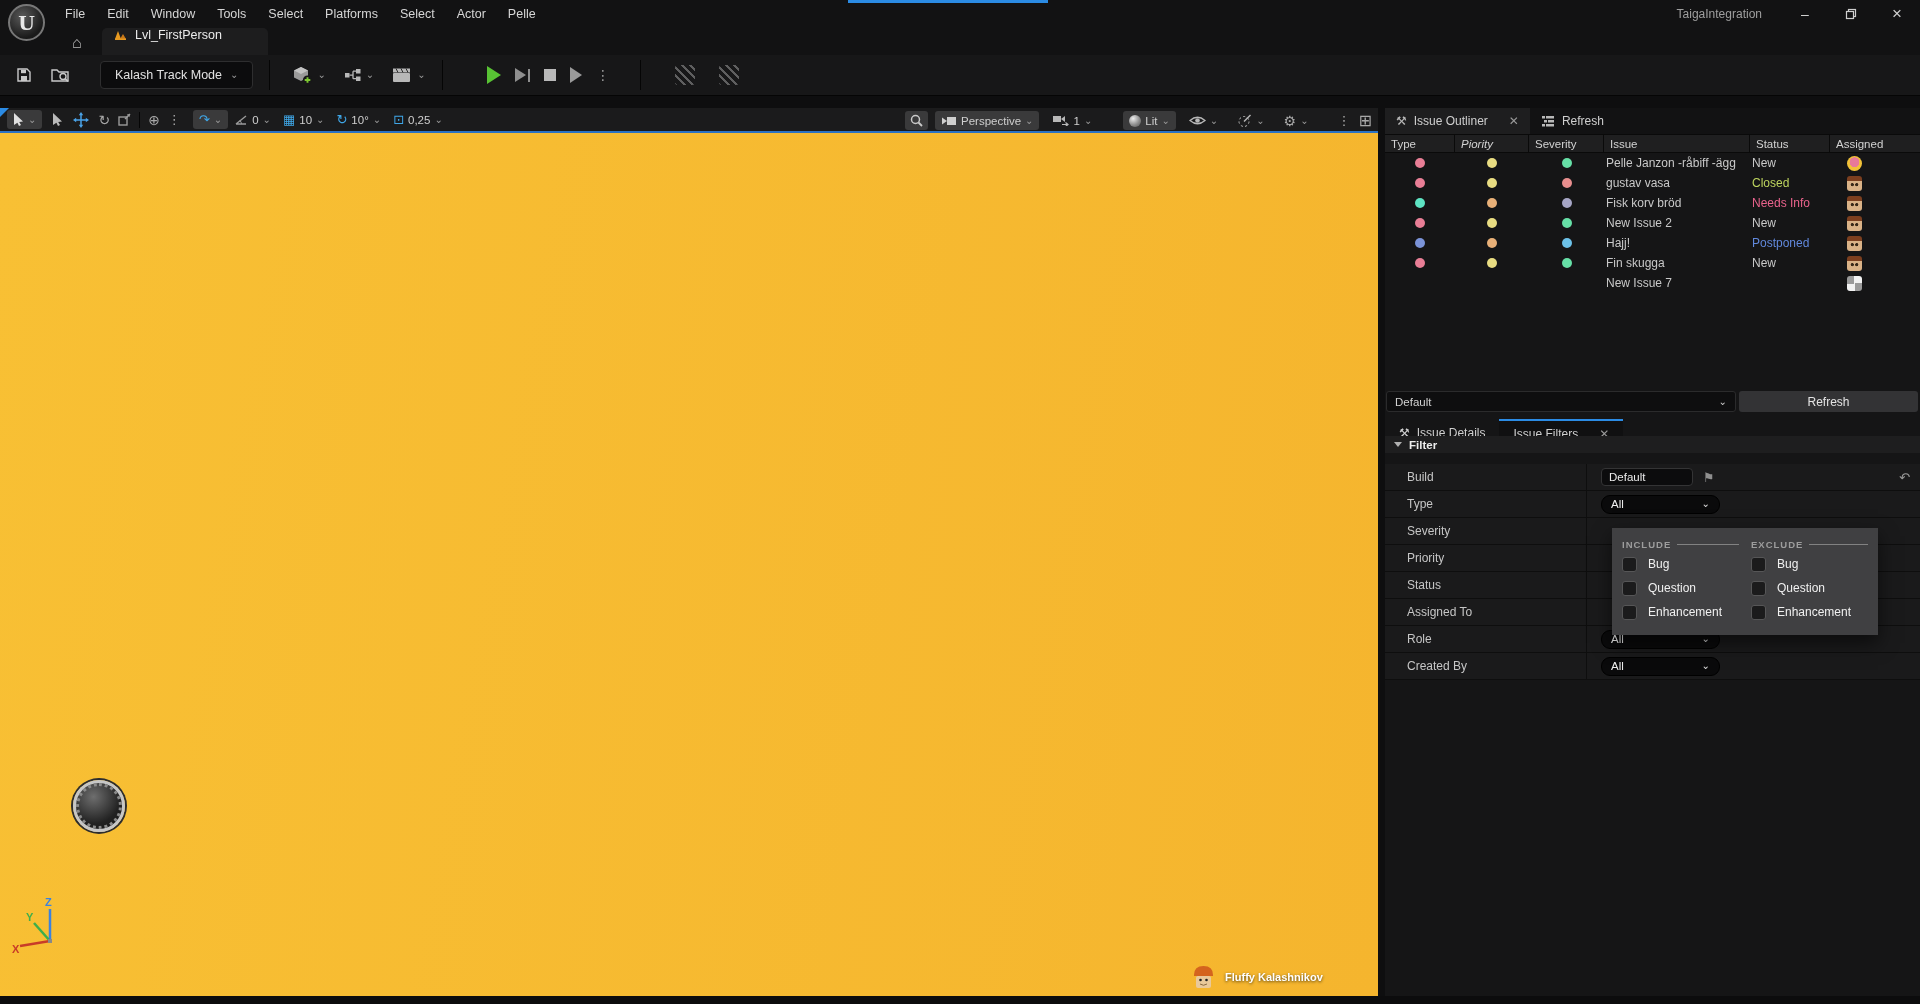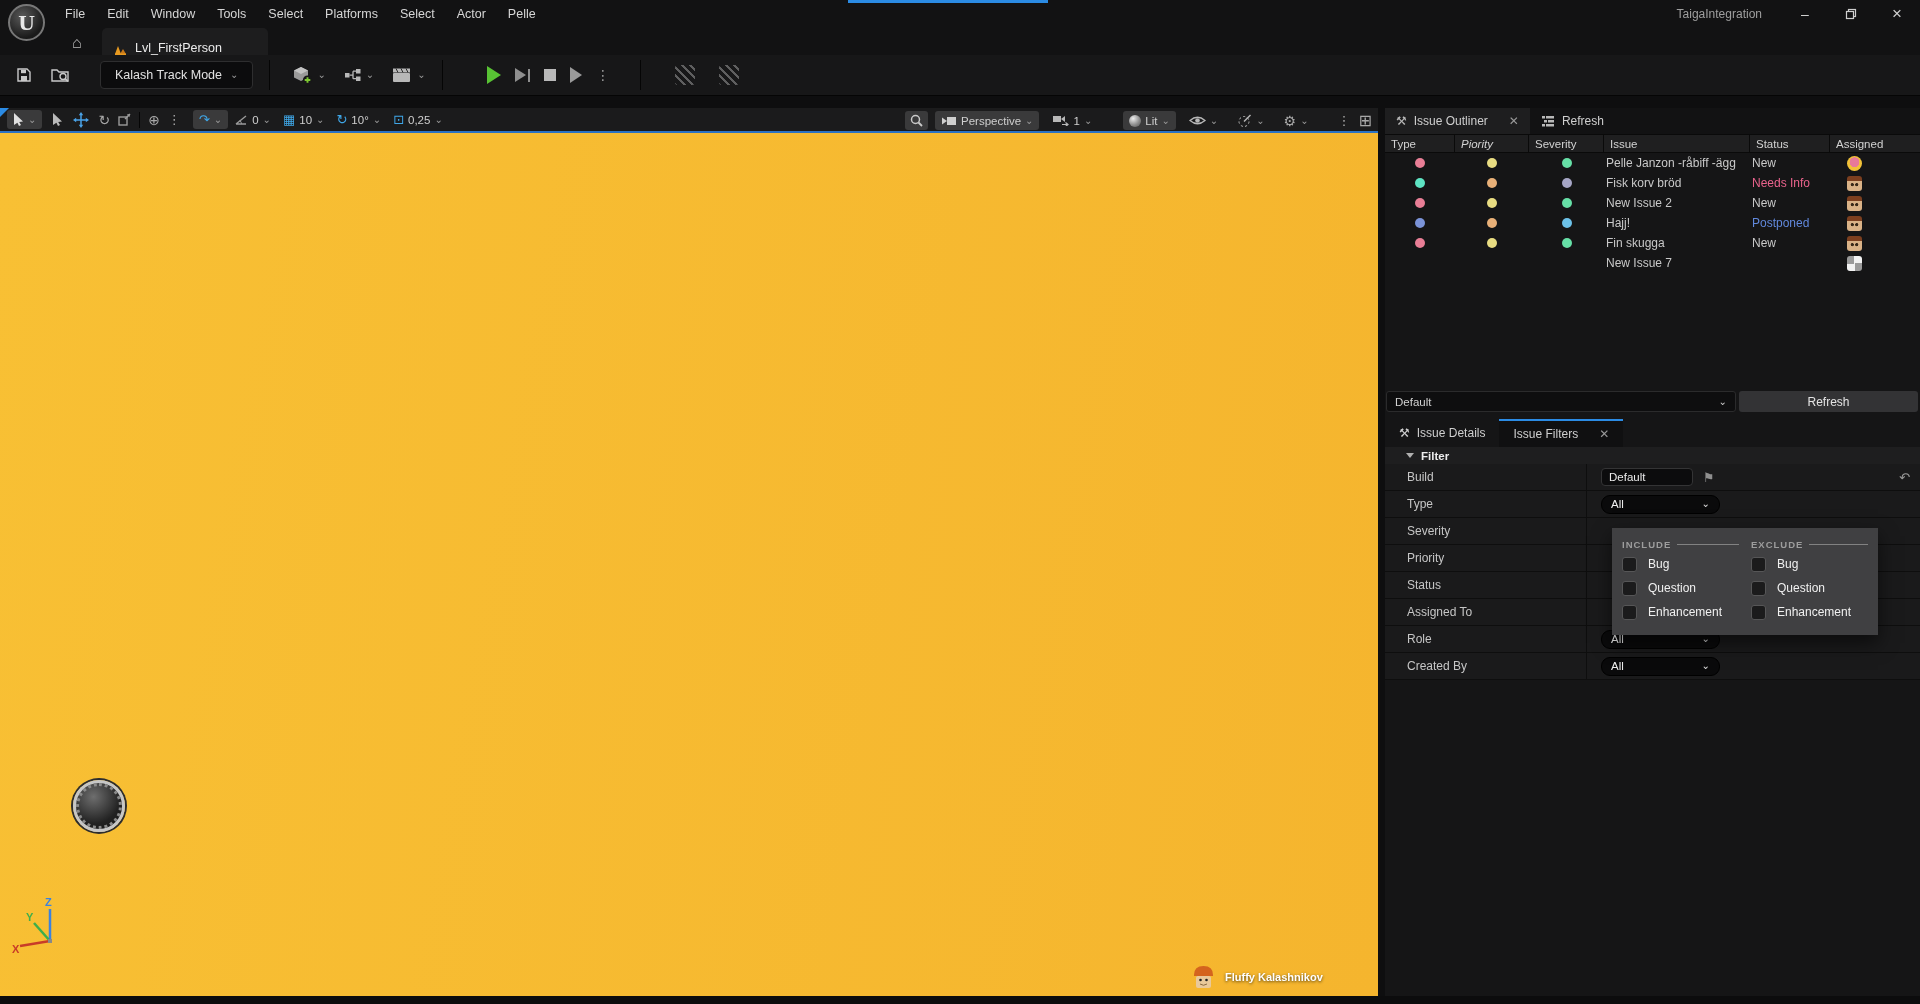--- a/index.html
+++ b/index.html
@@ -17,21 +17,21 @@
   .menu-item{padding:0 11px;font-size:12.5px;color:#d6d6d6;cursor:default;}
   .tab-progress{position:absolute;left:848px;top:0;width:200px;height:3px;background:#2b8be4;}
   .win-title{position:absolute;right:158px;top:0;height:27px;display:flex;align-items:center;font-size:12px;color:#9f9f9f;}
   .win-controls{position:absolute;right:0;top:0;height:27px;display:flex;}
   .win-btn{width:46px;height:27px;display:flex;align-items:center;justify-content:center;color:#cfcfcf;font-size:14px;}
 
   
   .tabrow{position:absolute;left:0;top:27px;right:0;height:28px;background:#121213;display:flex;align-items:flex-end;}
   .home-btn{position:absolute;left:72px;bottom:3px;font-size:16px;color:#b9b9b9;}
   .level-tab{margin-left:102px;height:27px;background:#1d1d1e;border-radius:5px 5px 0 0;
-             display:flex;align-items:flex-end;gap:7px;padding:0 46px 0 12px;font-size:12.5px;color:#ececec;}
+             display:flex;align-items:flex-start;gap:7px;padding:0 46px 0 12px;font-size:12.5px;color:#ececec;}
 
   
   .main-toolbar{position:absolute;left:0;top:55px;right:0;height:41px;background:#171718;border-bottom:1px solid #050505;
                 display:flex;align-items:center;}
   .tb-icon{display:flex;align-items:center;justify-content:center;width:28px;height:28px;}
   .mode-btn{margin-left:26px;height:28px;background:#0c0c0d;border:1px solid #2e2e2f;border-radius:4px;
             display:flex;align-items:center;gap:8px;padding:0 14px;font-size:12.5px;color:#e2e2e2;}
   .tb-sep{width:1px;height:30px;background:#050505;margin:0 10px;}
   .tb-dd{display:flex;align-items:center;gap:4px;margin-left:12px;}
   .chev{font-size:10px;color:#9a9a9a;line-height:1;}
@@ -137,22 +137,22 @@
   .preset-row{position:absolute;top:283px;left:1px;width:532px;height:21px;display:flex;gap:3px;}
   .preset-dd{width:350px;background:#0e0e0f;border:1px solid #2b2b2c;border-radius:3px;display:flex;align-items:center;
              padding:0 8px;font-size:11.5px;color:#d2d2d2;}
   .preset-dd .chev{margin-left:auto;color:#cfcfcf;}
   .refresh-btn{flex:1;background:#333335;border-radius:3px;display:flex;align-items:center;justify-content:center;
                color:#e4e4e4;font-size:12px;}
 
   .panel-tabs2{position:absolute;top:311px;left:0;right:0;height:28px;display:flex;background:#151516;}
   .ptab2{display:flex;align-items:center;gap:7px;padding:0 14px;color:#cfcfcf;font-size:12px;}
   .ptab2.active{background:#101011;border-top:2px solid #2b8be4;padding-top:0;}
-  .filter-head{position:absolute;top:339px;left:0;right:0;height:17px;background:#1e1e1f;display:flex;align-items:center;
-               gap:7px;padding-left:21px;font-size:11.5px;font-weight:bold;color:#ececec;}
+  .filter-head{position:absolute;top:328px;left:0;right:0;height:17px;background:#1e1e1f;display:flex;align-items:center;
+               gap:7px;padding-left:9px;font-size:11.5px;font-weight:bold;color:#ececec;}
   .tri-down{width:0;height:0;border-top:5px solid #b0b0b0;border-left:4px solid transparent;border-right:4px solid transparent;}
   .filter-rows{position:absolute;top:356px;left:0;right:0;}
   .frow{height:27px;display:flex;align-items:center;border-bottom:1px solid #0e0e0e;background:#1a1a1b;position:relative;}
   .frow .flabel{width:202px;padding-left:22px;color:#c6c6c6;border-right:1px solid #0e0e0e;height:100%;display:flex;align-items:center;}
   .fwidget{display:flex;align-items:center;margin-left:14px;gap:10px;}
   .name-input{width:92px;height:18px;background:#0c0c0d;border:1px solid #343435;border-radius:4px;
               display:flex;align-items:center;padding:0 7px;font-size:11.5px;color:#eaeaea;}
   .flag-ico{color:#8f8f8f;font-size:13px;}
   .revert-ico{position:absolute;right:10px;color:#999;font-size:13px;}
   .fdd{width:119px;height:19px;background:#0a0a0b;border:1px solid #000;border-radius:9px;display:flex;align-items:center;
@@ -494,20 +494,36 @@
             <span class="dot" style="background: rgb(102, 223, 166);"></span>
           </div>
           <div class="cell c-issue">Pelle Janzon -råbiff -ägg</div>
           <div class="cell c-status" style="color: rgb(201, 201, 201);">New</div>
           <div class="cell c-assigned">
             <span class="av av-yellow"></span>
           </div>
         </div>
         <div class="irow">
           <div class="cell c-type">
+            <span class="dot" style="background: rgb(232, 126, 150);"></span>
+          </div>
+          <div class="cell c-pri">
+            <span class="dot" style="background: rgb(232, 220, 130);"></span>
+          </div>
+          <div class="cell c-sev">
+            <span class="dot" style="background: rgb(232, 142, 142);"></span>
+          </div>
+          <div class="cell c-issue">gustav vasa</div>
+          <div class="cell c-status" style="color: rgb(189, 212, 94);">Closed</div>
+          <div class="cell c-assigned">
+            <span class="av av-brown"></span>
+          </div>
+        </div>
+        <div class="irow">
+          <div class="cell c-type">
             <span class="dot" style="background: rgb(94, 227, 195);"></span>
           </div>
           <div class="cell c-pri">
             <span class="dot" style="background: rgb(232, 176, 120);"></span>
           </div>
           <div class="cell c-sev">
             <span class="dot" style="background: rgb(166, 166, 198);"></span>
           </div>
           <div class="cell c-issue">Fisk korv bröd</div>
           <div class="cell c-status" style="color: rgb(232, 99, 140);">Needs Info</div>

